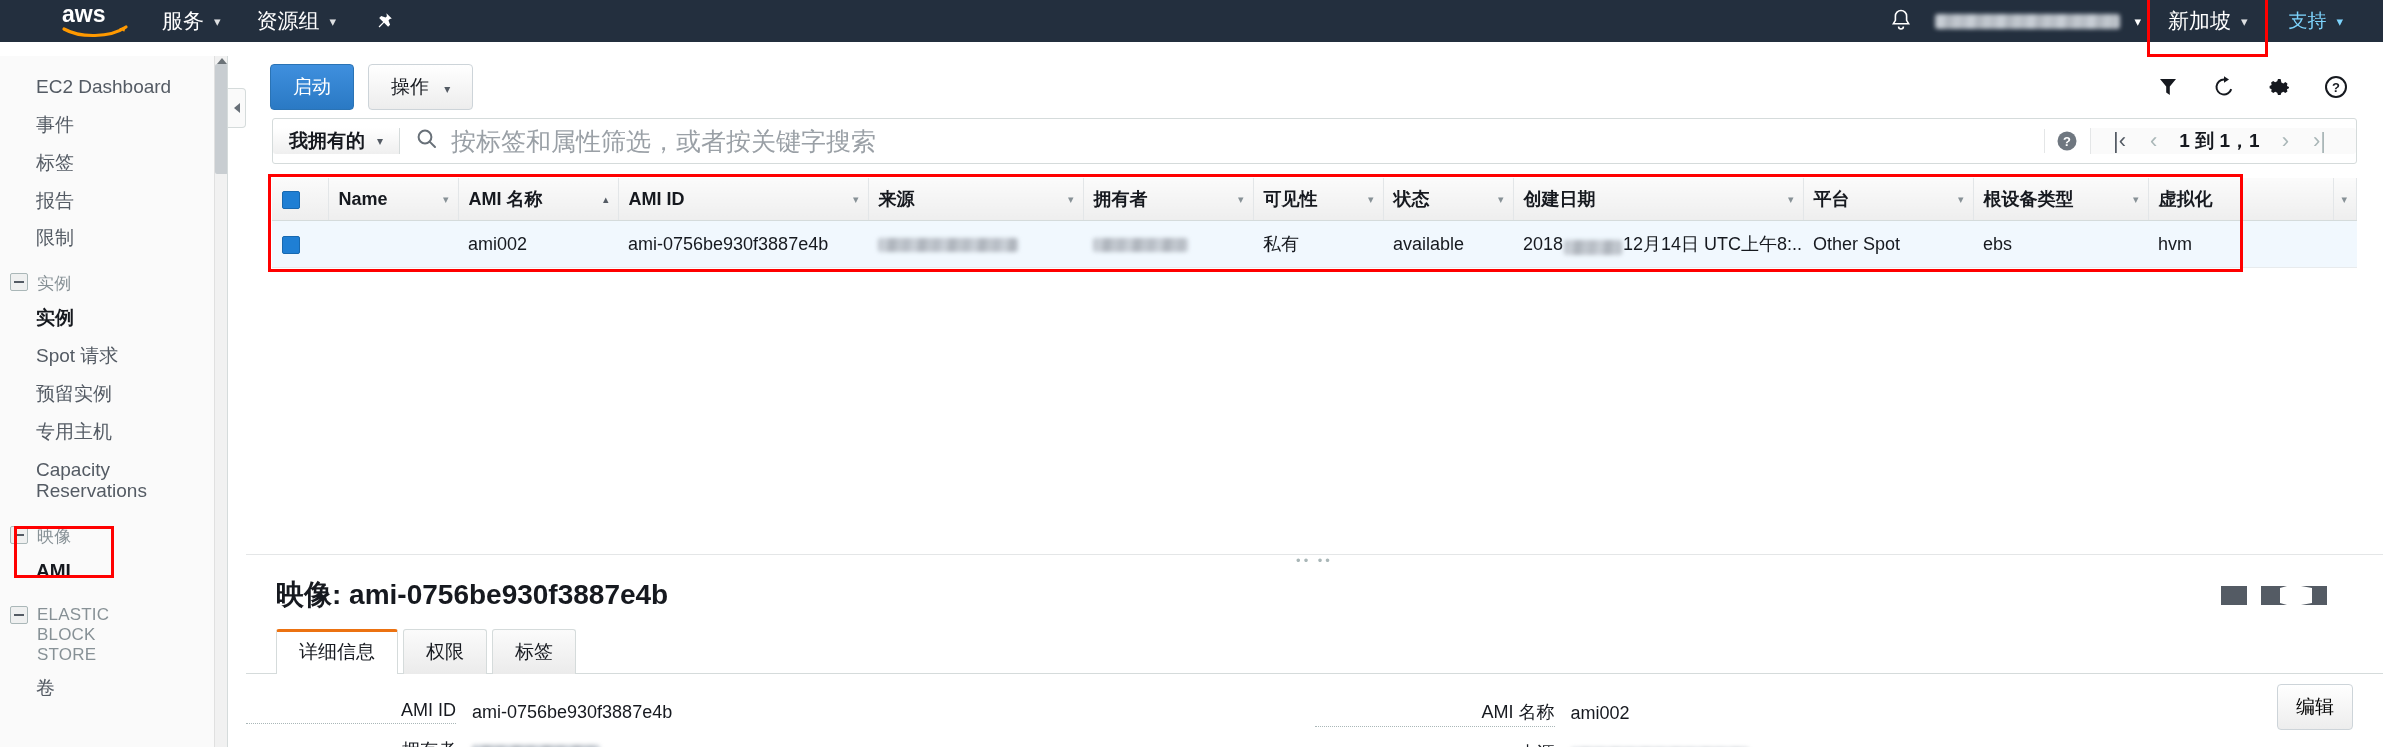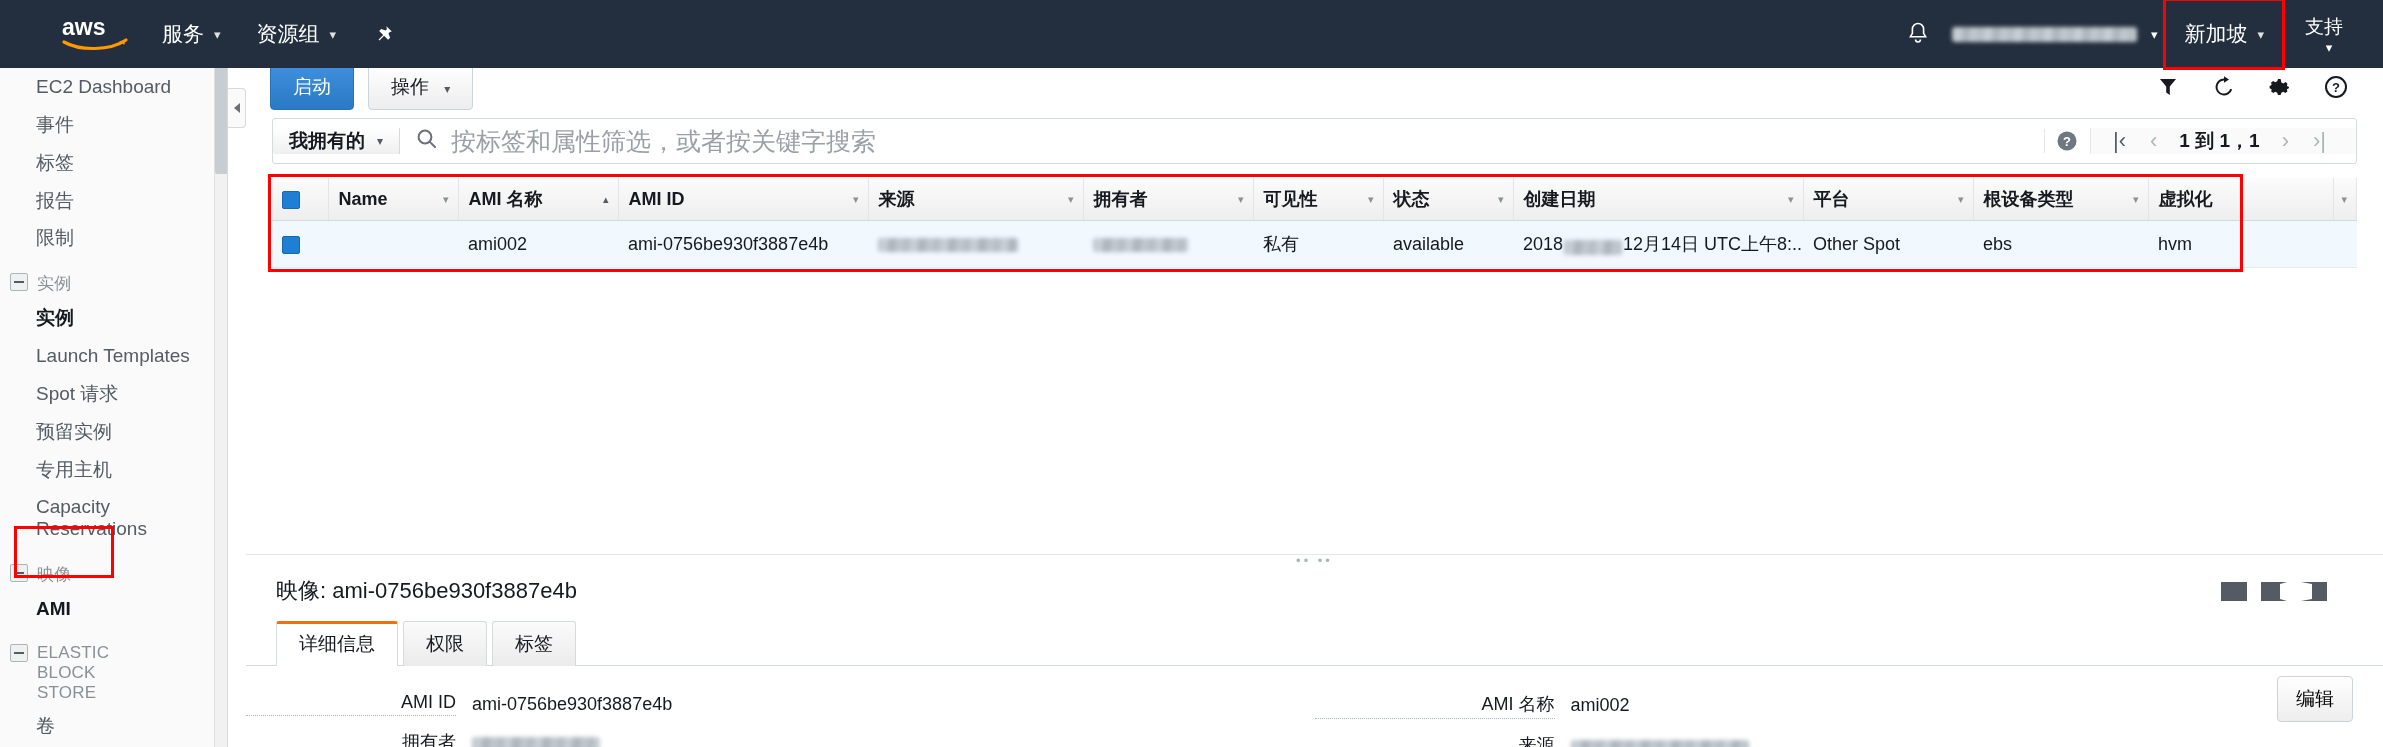--- a/index.html
+++ b/index.html
@@ -9,21 +9,21 @@
     font-family: "Liberation Sans", "DejaVu Sans", sans-serif;
     font-size: 18px;
     color: #16191f;
     background: #ffffff;
     overflow: hidden;
     position: relative;
   }
 
   
   #topnav {
-    position:absolute; left:0; top:0; width:2383px; height:68px;
+    position:absolute; left:0; top:0; width:2383px; height:42px;
     background:#232f3e;
     display:flex; align-items:center;
     z-index: 50;
   }
   #topnav .nav-left { display:flex; align-items:center; height:56px; }
   .aws-logo {
     width:96px; height:56px; margin-left:48px;
     display:flex; align-items:center; justify-content:center;
     position:relative;
   }
@@ -44,21 +44,21 @@
     filter: blur(2.2px);
     vertical-align: middle;
   }
   .acct { display:flex; align-items:center; cursor:pointer; }
   .acct .blurred { width:185px; height:15px; }
   .acct .caret { color:#fff; margin-left:14px; font-size:13px; }
   .region-box {
     position:relative; display:flex; align-items:center;
     border:3px solid #ff0000; padding:5px 12px; margin:0 6px;
   }
-  .support { color:#ffffff; font-size:19px; display:flex; align-items:center; padding:0 14px; cursor:pointer;flex-direction:column;}
+  .support { color:#7dd3fc; font-size:19px; display:flex; align-items:center; padding:0 14px; cursor:pointer;}
   .support .caret { margin-left:10px; font-size:13px; }
 
   
   #sidebar {
     position:absolute; left:0; top:56px; width:228px; height:691px;
     background:#fafafa; border-right:1px solid #d5dbdb;
     padding-top:12px;
     overflow:hidden;
   }
   .side-link {
@@ -190,21 +190,21 @@
   .splitter {
     position:absolute; left:246px; right:0; top:498px; height:12px;
     display:flex; align-items:center; justify-content:center;
     border-top:1px solid #e4e6e7; background:#fff; cursor:row-resize;
   }
   .splitter .dots { letter-spacing:3px; color:#aab7b8; font-size:13px; line-height:1; }
 
   
   .detail { position:absolute; left:246px; right:0; top:510px; bottom:0; background:#fff; }
   .detail-head { display:flex; align-items:center; padding:10px 30px 0 30px; }
-  .detail-title { font-size:22px; font-weight:normal; color:#16191f; }
+  .detail-title { font-size:28px; font-weight:bold; color:#16191f; }
   .panel-icons { margin-left:auto; display:flex; gap:14px; padding-right:26px; }
   .panel-icon { width:26px; height:19px; border:2px solid #545b64; background:#545b64; cursor:pointer; }
   .panel-icon.mid { border-right:7px solid #fff; }
   .panel-icon.right { border-left:11px solid #fff; }
 
   .tabs { display:flex; gap:5px; padding:14px 0 0 30px; border-bottom:1px solid #d5dbdb; }
   .tab {
     padding:9px 22px; font-size:19px; cursor:pointer; position:relative;
     background:linear-gradient(#fbfbfb,#ebebeb); border:1px solid #d5dbdb; border-bottom:none;
     border-radius:3px 3px 0 0; color:#16191f; top:1px;
@@ -283,21 +283,20 @@
   <a class="side-link">事件</a>
   <a class="side-link">标签</a>
   <a class="side-link">报告</a>
   <a class="side-link">限制</a>
 
   <div class="side-section">
     <span class="expander"></span>
     <span class="sec-label">实例</span>
   </div>
   <a class="side-link bold">实例</a>
-  <a class="side-link">Launch Templates</a>
   <a class="side-link">Spot 请求</a>
   <a class="side-link">预留实例</a>
   <a class="side-link">专用主机</a>
   <a class="side-link" style="padding-right:40px;">Capacity Reservations</a>
 
   <div class="side-section">
     <span class="expander"></span>
     <span class="sec-label">映像</span>
   </div>
   <a class="side-link bold">AMI</a>

